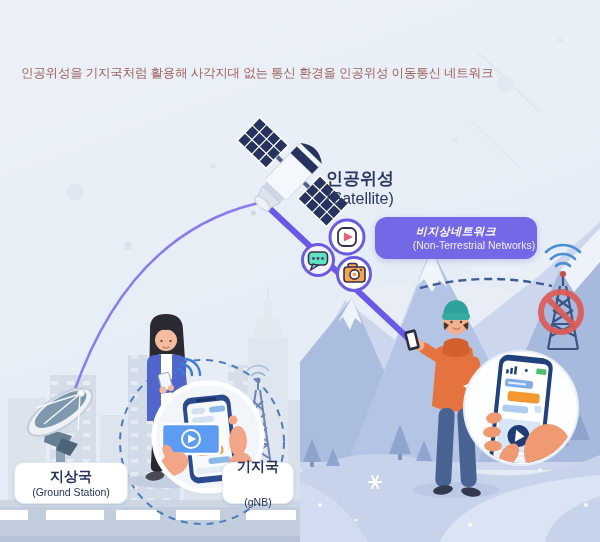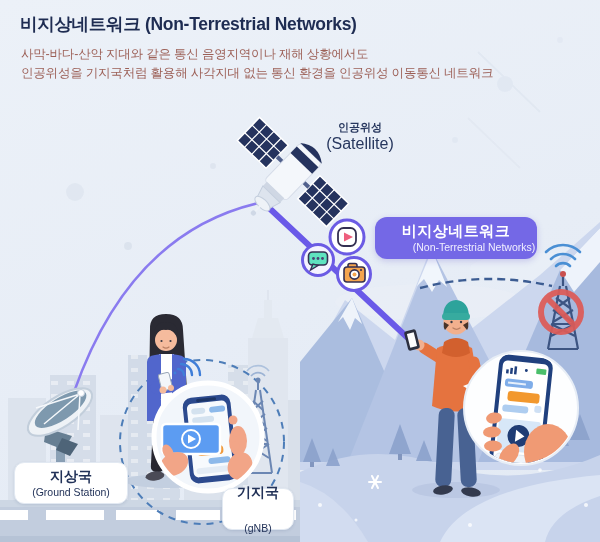--- a/index.html
+++ b/index.html
@@ -11,38 +11,38 @@
   .abs{position:absolute;}
   .title{
     left:20px;top:12px;font-size:17.5px;font-weight:bold;color:#1e2c52;
     letter-spacing:-0.3px;white-space:nowrap;
   }
   .sub{
     left:21px;font-size:12.5px;color:#9c5f56;letter-spacing:-0.2px;white-space:nowrap;
   }
   .sub1{top:46px;} .sub2{top:65px;}
   .sat-label{left:325px;top:121px;width:70px;text-align:center;color:#27375e;line-height:1.2;}
-  .sat-label .ko{font-size:11px;font-weight:bold;}
+  .sat-label .ko{font-size:17px;font-weight:bold;margin-top:48px;}
   .sat-label .en{font-size:16px;}
   .badge{
     left:375px;top:217px;width:162px;height:42px;background:#7468e6;border-radius:12px;
     color:#ffffff;text-align:center;display:flex;flex-direction:column;justify-content:center;
     box-shadow:0 2px 6px rgba(90,80,200,0.25);
   }
-  .badge .ko{font-size:15px;font-weight:bold;letter-spacing:0.5px;line-height:1.25;}
+  .badge .ko{font-size:11px;font-weight:bold;letter-spacing:0.5px;line-height:1.25;font-style:italic;}
   .badge .en{font-size:10.5px;color:#f1efff;line-height:1.2;padding-left:36px;}
   .pill{
     background:#ffffff;border:1px solid #e2e9f2;border-radius:10px;text-align:center;
     color:#223258;display:flex;flex-direction:column;justify-content:center;
     box-shadow:0 1px 3px rgba(60,80,120,0.15);
   }
   .pill .ko{font-size:14px;font-weight:bold;line-height:1.25;}
   .pill .en{font-size:10.5px;line-height:1.15;}
   .gs{left:14px;top:462px;width:112px;height:40px;}
-  .gnb{left:222px;top:488px;width:70px;height:40px;gap:20px;}
+  .gnb{left:222px;top:462px;width:70px;height:40px;gap:20px;}
   svg{display:block;}
 </style>
 </head>
 <body>
 
 <div id="stage">
 
   <svg class="abs" style="left:0;top:0" width="600" height="542" viewBox="0 0 600 542">
     <defs>
       <clipPath id="clipL">
@@ -356,22 +356,20 @@
           <ellipse cx="548" cy="452" rx="24" ry="28"></ellipse>
           <ellipse cx="494" cy="418" rx="8" ry="5.5" transform="rotate(-8 494 418)"></ellipse>
           <ellipse cx="492" cy="432" rx="9" ry="5.5" transform="rotate(-4 492 432)"></ellipse>
           <ellipse cx="493" cy="446" rx="9" ry="5.5" transform="rotate(2 493 446)"></ellipse>
           <ellipse cx="509" cy="455" rx="8" ry="13" transform="rotate(38 509 455)"></ellipse>
         </g>
       </g>
     </g>
   </svg>
 
-  <div class="abs title">비지상네트워크 (Non-Terrestrial Networks)</div>
-  <div class="abs sub sub1">사막-바다-산악 지대와 같은 통신 음영지역이나 재해 상황에서도</div>
   <div class="abs sub sub2">인공위성을 기지국처럼 활용해 사각지대 없는 통신 환경을 인공위성 이동통신 네트워크</div>
 
   <div class="abs sat-label">
     <div class="ko">인공위성</div>
     <div class="en">(Satellite)</div>
   </div>
 
   <div class="abs badge">
     <div class="ko">비지상네트워크</div>
     <div class="en">(Non-Terrestrial Networks)</div>

